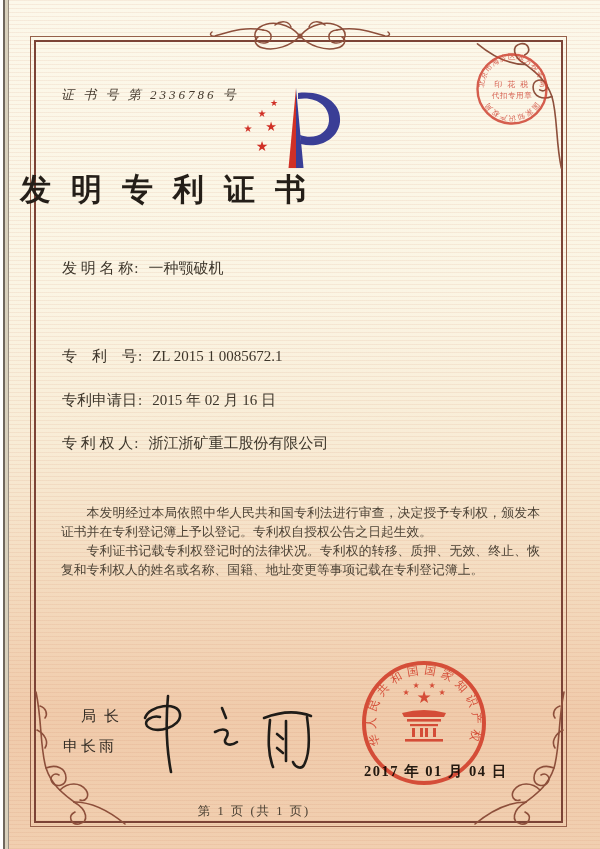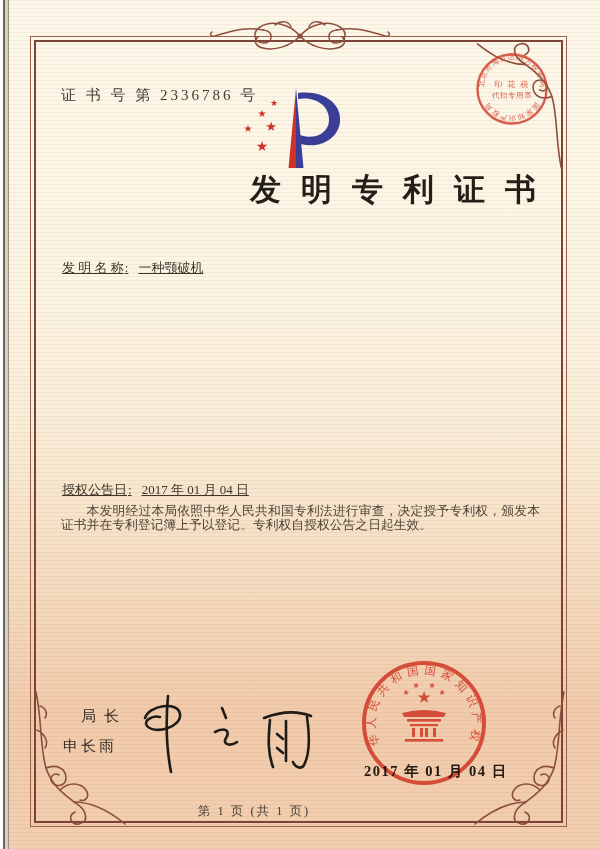--- a/index.html
+++ b/index.html
@@ -10,27 +10,27 @@
     background:
       repeating-linear-gradient(to bottom, rgba(198,112,78,0.10) 0 1px, rgba(255,255,255,0) 1px 4px),
       linear-gradient(to bottom, #fcf8ea 0%, #fbf5e4 34%, #f8ecd6 52%, #f4dcc0 68%, #f0cbab 84%, #f1cfb0 100%);
   }
   .binding { position:absolute; left:0; top:0; width:11px; height:849px;
     background:linear-gradient(to right,#ffffff 0 28%, #6f675d 28% 46%, #d9d1bd 46% 70%, #9a9083 70% 82%, rgba(0,0,0,0) 82%); }
   .frame-outer { position:absolute; left:30px; top:36px; width:537px; height:791px; border:1px solid #96604a; }
   .frame-inner { position:absolute; left:3px; top:3px; right:3px; bottom:3px; border:2px solid #7c4336; }
   .orn { position:absolute; }
   .orn path, .orn circle { vector-effect:non-scaling-stroke; }
-  .cert-no { position:absolute; left:61px; top:86px; font-size:15px; letter-spacing:3px; color:#443a2e; }
-  .title { position:absolute; left:0; top:169px; width:556px; text-align:right;
+  .cert-no { position:absolute; left:61px; top:86px; font-size:13px; letter-spacing:3px; color:#443a2e;font-style:italic; }
+  .title { position:absolute; left:0; top:169px; width:556px; text-align:left;
     font-size:31px; font-weight:bold; letter-spacing:20px; text-indent:20px; color:#241e18; }
-  .field-row { position:absolute; left:62px; width:480px; font-size:13px; color:#3d352a; white-space:nowrap;text-decoration:underline; }
+  .field-row { position:absolute; left:62px; width:480px; font-size:15px; color:#3d352a; white-space:nowrap; }
   .fcolon { margin-left:1px; margin-right:10px; }
   .paragraphs { position:absolute; left:61px; top:504px; width:479px;
-    font-size:12.8px; line-height:14px; text-align:justify; color:#4d4336; }
+    font-size:12.8px; line-height:19px; text-align:justify; color:#4d4336; }
   .paragraphs p { margin:0; text-indent:2em; }
   .director-title { position:absolute; left:63px; top:707px; font-size:15px; letter-spacing:8px; color:#332c24;margin-left:18px; }
   .director-name  { position:absolute; left:63px; top:737px; font-size:15px; letter-spacing:3px; color:#332c24; }
   .issue-date { position:absolute; left:364px; top:762px; font-size:14.5px; font-weight:bold;
     letter-spacing:1.5px; color:#262018; mix-blend-mode:multiply; z-index:6; }
   .footer { position:absolute; left:0; top:803px; width:508px; text-align:center;
     font-size:12.5px; letter-spacing:2px; color:#4b4033; }
   .logo-svg { position:absolute; left:232px; top:84px; z-index:2; }
   .tax-stamp { position:absolute; left:473px; top:50px; z-index:4; opacity:0.85; }
   .main-seal { position:absolute; left:358px; top:657px; z-index:5; opacity:0.9; }
@@ -123,26 +123,33 @@
       <text x="39" y="37" font-size="8" text-anchor="middle" letter-spacing="1.5">印 花 税</text>
       <text x="39" y="48" font-size="7.6" text-anchor="middle" letter-spacing="0.5">代扣专用章</text>
     </g>
   </svg>
 
   <div class="title">发明专利证书</div>
 
   <div class="field-row" style="top:259px">
     <span>发 明 名 称</span><span class="fcolon">:</span><span>一种颚破机</span>
   </div>
-  <div class="field-row" style="top:481px">
-    <span>授权公告日</span><span class="fcolon">:</span><span>2017 年 01 月 04 日</span>
+  <div class="field-row" style="top:347px">
+    <span>专　利　号</span><span class="fcolon">:</span><span>ZL 2015 1 0085672.1</span>
+  </div>
+  <div class="field-row" style="top:391px">
+    <span>专利申请日</span><span class="fcolon">:</span><span>2015 年 02 月 16 日</span>
+  </div>
+  <div class="field-row" style="top:434px">
+    <span>专 利 权 人</span><span class="fcolon">:</span><span>浙江浙矿重工股份有限公司</span>
   </div>
 
   <div class="paragraphs">
     <p>本发明经过本局依照中华人民共和国专利法进行审查，决定授予专利权，颁发本证书并在专利登记簿上予以登记。专利权自授权公告之日起生效。</p>
+    <p>专利证书记载专利权登记时的法律状况。专利权的转移、质押、无效、终止、恢复和专利权人的姓名或名称、国籍、地址变更等事项记载在专利登记簿上。</p>
   </div>
 
   <div class="director-title">局长</div>
   <div class="director-name">申长雨</div>
 
   <svg class="signature" width="195" height="100" viewBox="0 0 195 100">
     <g stroke="#1f1c18" stroke-width="2.6" fill="none" stroke-linecap="round">
       <path d="M42,12 C40,34 40,62 45,88"></path>
       <path d="M19,34 C23,21 52,17 54,30 C56,43 29,51 21,42 C17,37 26,31 34,33"></path>
       <path d="M96,24 L100,34"></path>

